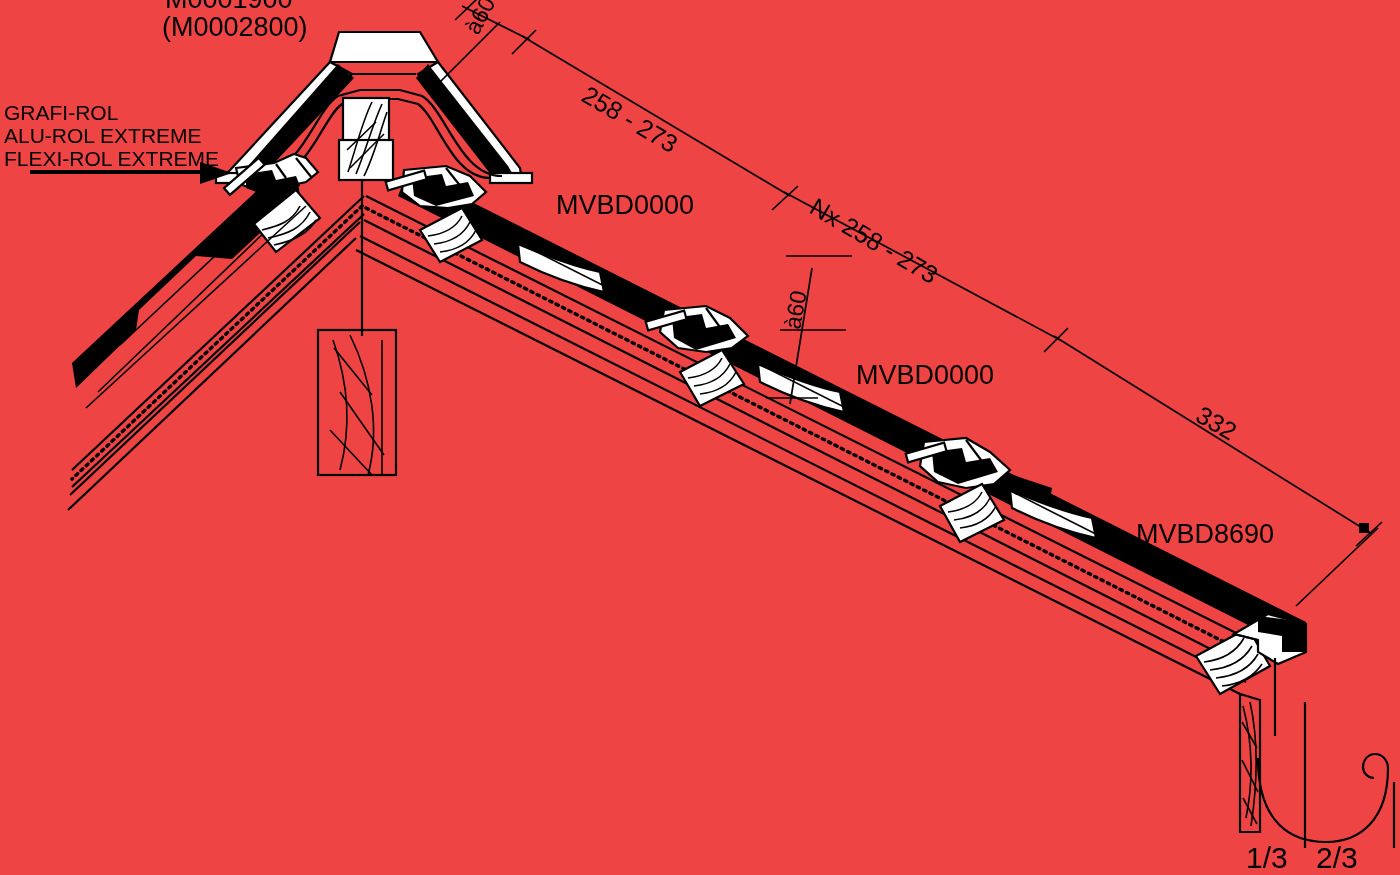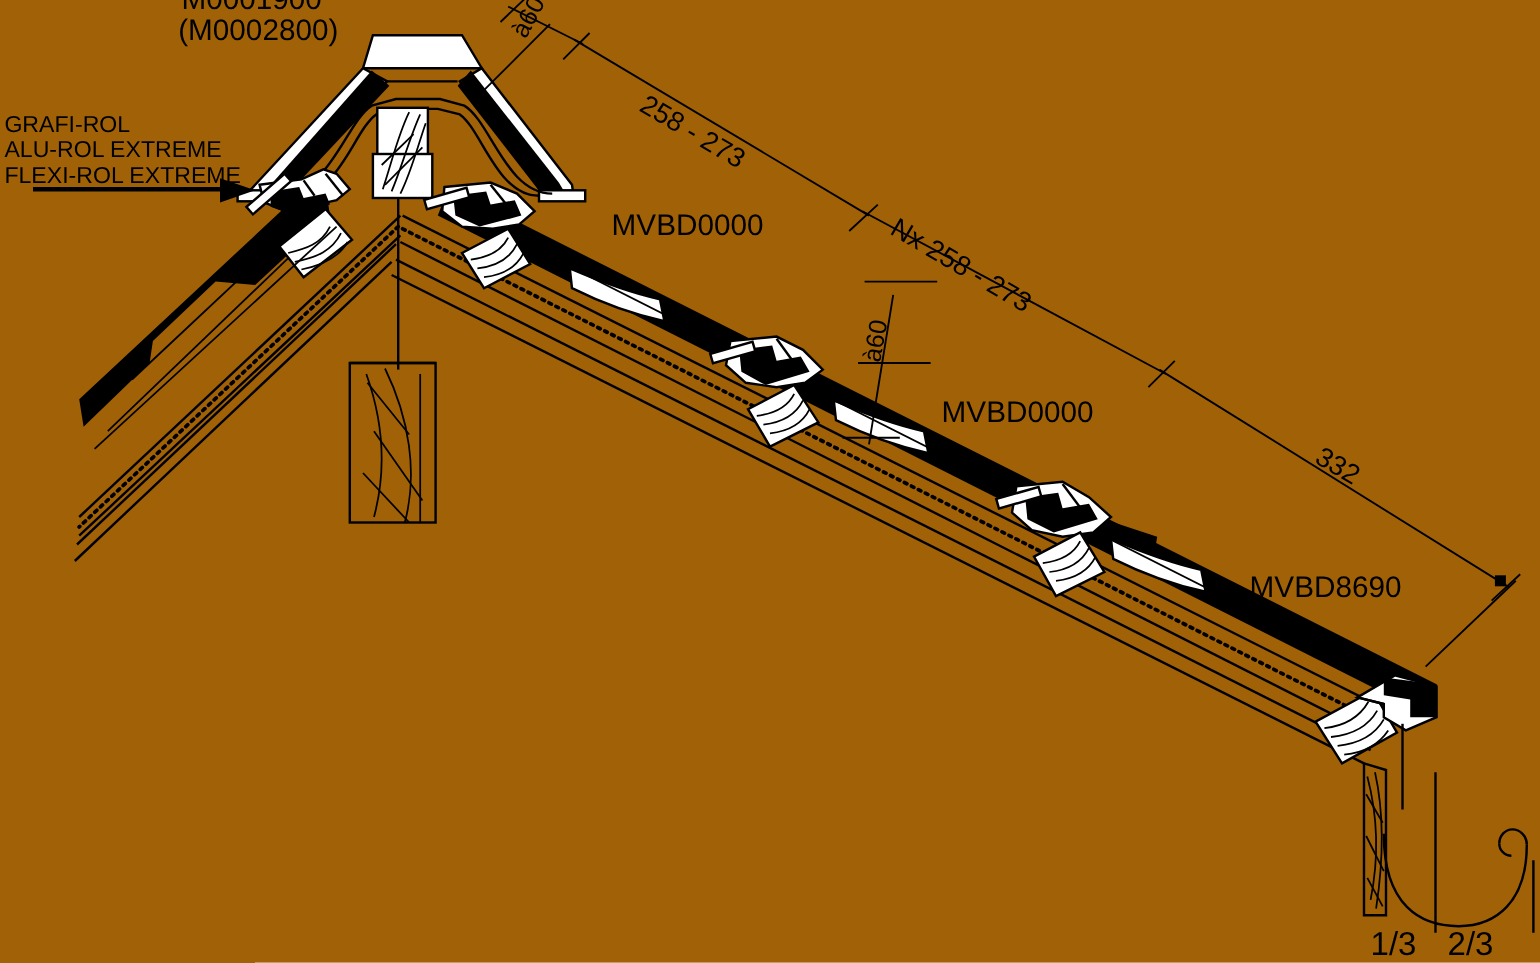--- a/index.html
+++ b/index.html
@@ -10,21 +10,21 @@
   body {
     width: 1400px;
     height: 875px;
     overflow: hidden;
     font-family: "Liberation Sans", sans-serif;
   }
   #drawing-root {
     position: relative;
     width: 1400px;
     height: 875px;
-    background: #a16207;
+    background: #ef4444;
   }
   svg.cad {
     position: absolute;
     top: 0; left: 0;
     width: 1400px;
     height: 875px;
     display: block;
   }
   .lbl {
     font-family: "Liberation Sans", sans-serif;

